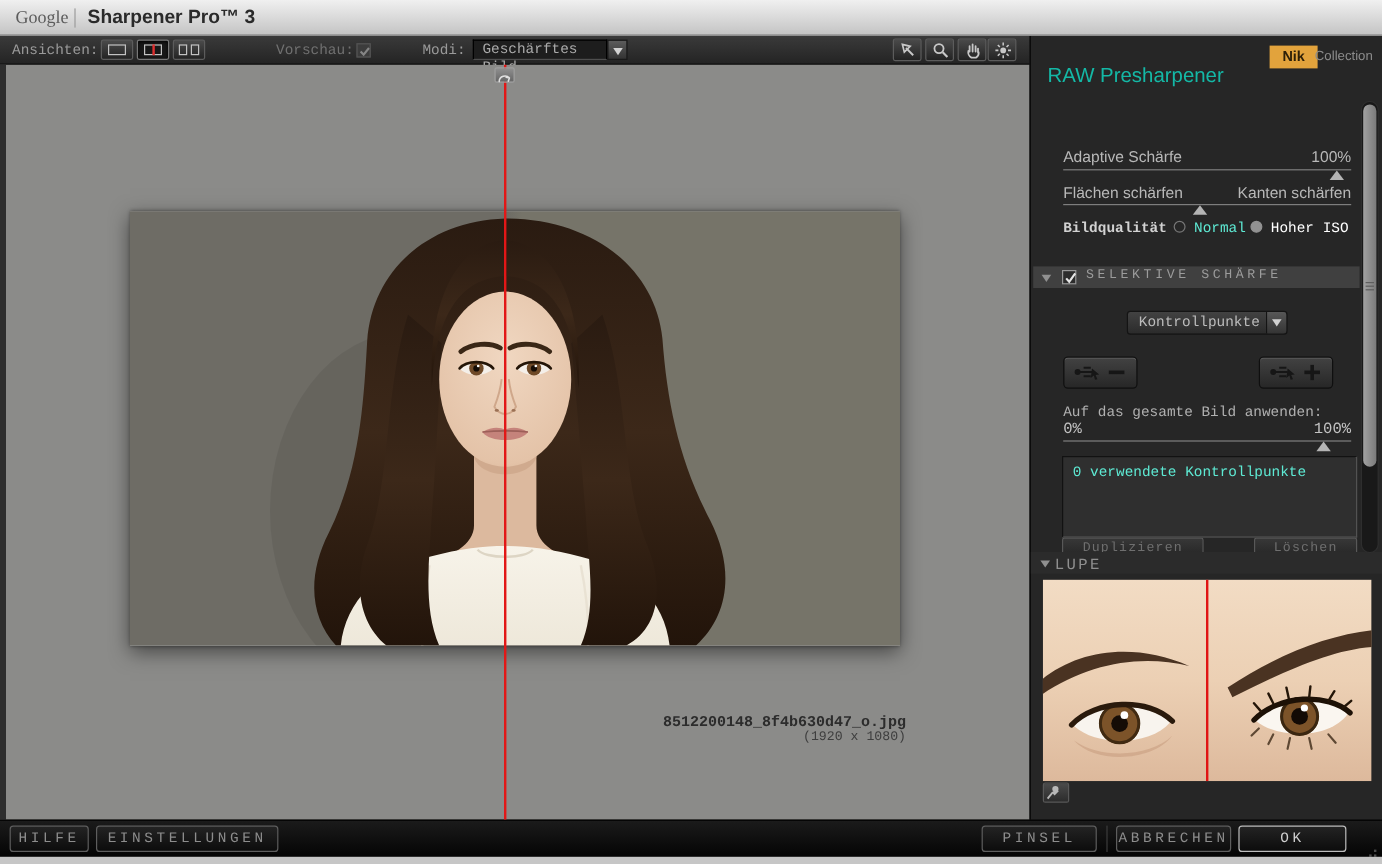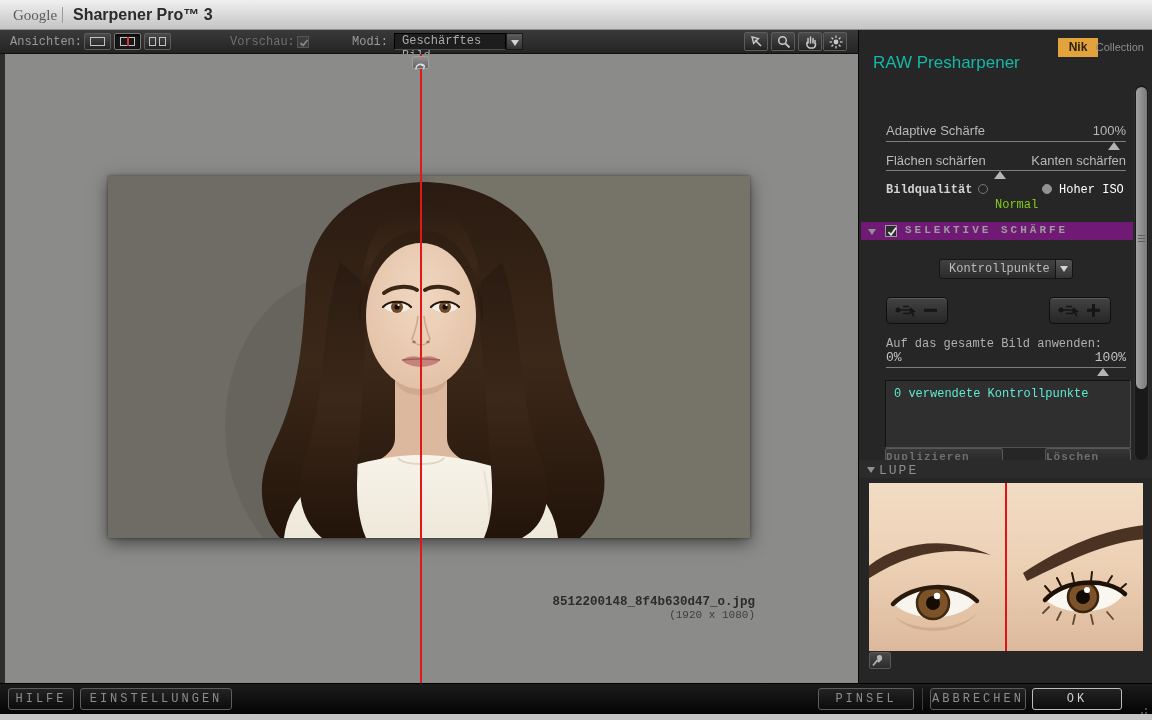--- a/index.html
+++ b/index.html
@@ -63,41 +63,41 @@
   .nik-collection { position:absolute; right:8px; top:8px; font-size:11px; color:#8c8c8c; line-height:19px; }
   .panel-title { position:absolute; left:14px; top:23px; font-size:17px; color:#14b8a6; }
   .plabel { position:absolute; font-size:13px; color:#b8b8b8; }
   .pmono { position:absolute; font-family:"Liberation Mono", monospace; font-size:12px; color:#b0b0b0; }
   .slider-line { position:absolute; height:1px; background:#7e7e7e; }
   .tri-up { position:absolute; width:0; height:0; border-left:6px solid transparent;
     border-right:6px solid transparent; border-bottom:8px solid #b4b4b4; }
   .radio { position:absolute; width:10px; height:10px; border-radius:50%;
     border:1px solid #767676; background:#262626; }
   .radio.filled { background:#929292; border-color:#929292; }
-  .section-bar { position:absolute; left:2px; width:272px; height:18px; background:#701a75;font-weight:bold; }
+  .section-bar { position:absolute; left:2px; width:272px; height:18px; background:#404040; }
   .disc { position:absolute; width:0; height:0; border-left:4px solid transparent;
     border-right:4px solid transparent; border-top:6px solid #909090; }
   .dropdown { position:absolute; height:20px; background:linear-gradient(#424242,#2b2b2b);
     border:1px solid #141414; border-radius:3px; }
   .dropdown .dtext { position:absolute; left:9px; top:0; line-height:18px;
     font-family:"Liberation Mono", monospace; font-size:12px; color:#bcbcbc; }
   .dropdown .dbtn { position:absolute; right:0; top:0; width:17px; height:18px;
     border-left:1px solid #141414; background:linear-gradient(#575757,#343434); border-radius:0 3px 3px 0; }
   .cpbtn { position:absolute; width:62px; height:27px; border:1px solid #0f0f0f; border-radius:4px;
     background:linear-gradient(#424242,#272727); box-shadow:inset 0 1px 0 #5a5a5a; }
   .cpbtn svg { position:absolute; left:7px; top:6px; }
   .listbox { position:absolute; left:26px; width:246px; height:68px; background:#2f2f2f;
     border-top:1px solid #121212; border-left:1px solid #121212;
     border-bottom:1px solid #525252; border-right:1px solid #525252; }
   .listbox .ltext { position:absolute; left:8px; top:6px; font-family:"Liberation Mono", monospace;
     font-size:12px; color:#5eead4; }
   .clip-row { position:absolute; left:0; top:418px; width:282px; height:12px; overflow:hidden; }
   .dimbtn { position:absolute; top:0; height:18px; background:linear-gradient(#373737,#242424);
-    border:1px solid #585858; border-radius:2px; color:#6f6f6f; text-align:left;
-    font-family:"Liberation Mono", monospace; font-size:11px; line-height:16px; letter-spacing:1px;font-weight:bold; }
+    border:1px solid #585858; border-radius:2px; color:#6f6f6f; text-align:center;
+    font-family:"Liberation Mono", monospace; font-size:11px; line-height:16px; letter-spacing:1px; }
   .lupe-bar { position:absolute; left:0; top:430px; width:294px; height:18px; background:#2b2b2b; }
   .loupe { position:absolute; left:10px; top:453px; width:274px; height:168px; }
   .loupe svg { display:block; width:274px; height:168px; }
   .pinbtn { position:absolute; left:10px; top:622px; width:22px; height:17px;
     background:linear-gradient(#4a4a4a,#2c2c2c); border:1px solid #585858; border-radius:2px; }
   .scrollbar { position:absolute; left:275px; top:54px; width:15px; height:377px;
     background:#191919; border:1px solid #2e2e2e; border-radius:8px; }
   .scroll-thumb { position:absolute; left:1px; top:2px; width:11px; height:302px; border-radius:6px;
     background:linear-gradient(90deg,#a2a2a2,#7a7a7a); }
   .scroll-grip { position:absolute; left:2px; top:148px; width:7px; height:1px; background:#5e5e5e;
@@ -263,21 +263,21 @@
     <div class="slider-line" style="left:27px;top:111px;width:240px"></div>
     <div class="tri-up" style="left:249px;top:112px"></div>
 
     <span class="plabel" style="left:27px;top:123px">Flächen schärfen</span>
     <span class="plabel" style="left:140px;top:123px;width:127px;text-align:right">Kanten schärfen</span>
     <div class="slider-line" style="left:27px;top:140px;width:240px"></div>
     <div class="tri-up" style="left:135px;top:141px"></div>
 
     <span class="pmono" style="left:27px;top:153px;font-weight:bold;color:#d2d2d2">Bildqualität</span>
     <span class="radio" style="left:119px;top:154px"></span>
-    <span class="pmono" style="left:136px;top:168px;color:#84cc16">Normal</span>
+    <span class="pmono" style="left:136px;top:153px;color:#5eead4">Normal</span>
     <span class="radio filled" style="left:183px;top:154px"></span>
     <span class="pmono" style="left:200px;top:153px;color:#ffffff">Hoher ISO</span>
 
     <div class="section-bar" style="top:192px">
       <span class="disc" style="left:7px;top:7px"></span>
       <span class="checkbox" style="left:24px;top:3px;background:#2c2c2c;border-color:#9a9a9a">
         <svg width="12" height="12" viewBox="0 0 12 12">
           <path d="M2.5,6 L5,8.8 L10,1.8" stroke="#e6e6e6" stroke-width="1.8" fill="none"></path>
         </svg>
       </span>

